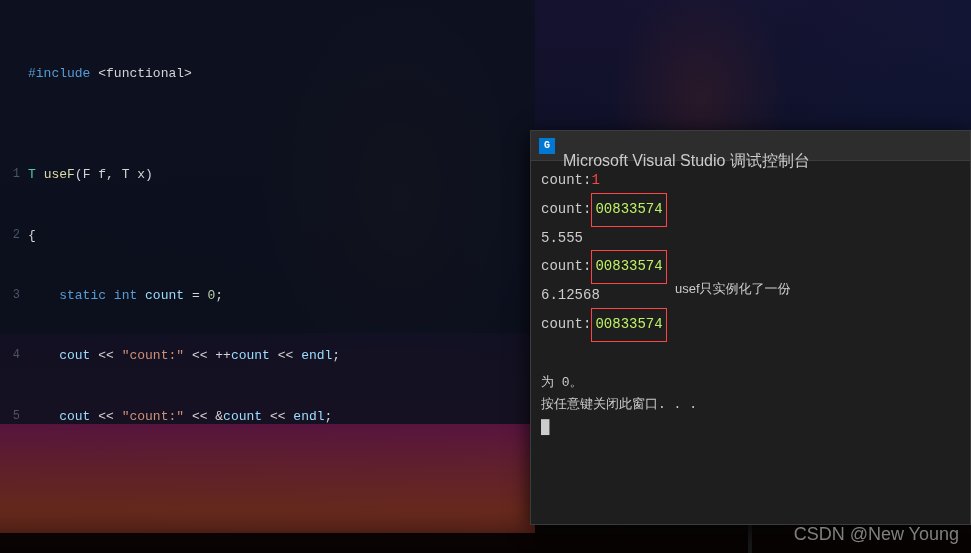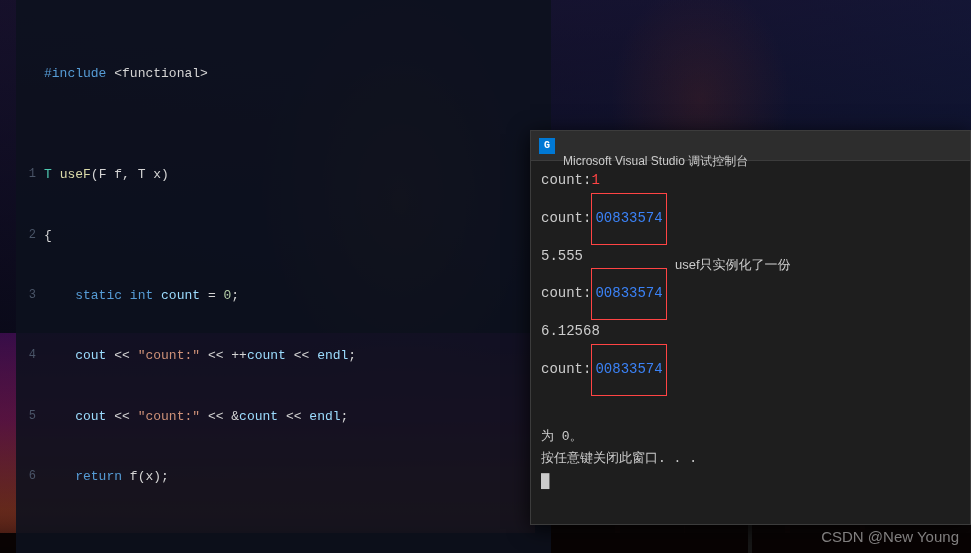--- a/index.html
+++ b/index.html
@@ -31,23 +31,23 @@
       background:
         radial-gradient(ellipse 200px 300px at 400px 200px, rgba(255,140,0,0.15) 0%, transparent 70%),
         radial-gradient(ellipse 150px 200px at 700px 100px, rgba(255,80,0,0.1) 0%, transparent 60%),
         linear-gradient(180deg, rgba(20,10,40,0.6) 0%, rgba(10,5,20,0.8) 50%, rgba(0,0,0,0.9) 100%);
     }
 
     
     .code-panel {
       position: absolute;
       top: 0;
-      left: 16px;
+      left: 0;
       width: 535px;
-      height: 553px;
+      height: 424px;
       background: rgba(13, 17, 30, 0.88);
       z-index: 10;
       overflow: hidden;
     }
 
     .code-content {
       padding: 4px 4px 4px 0;
       font-size: 13px;
       line-height: 1.55;
       color: #d4d4d4;
@@ -116,21 +116,21 @@
       display: flex;
       align-items: center;
       justify-content: center;
       font-size: 10px;
       color: white;
       font-weight: bold;
     }
 
     .console-title {
       color: #cccccc;
-      font-size: 12px;
+      font-size: 16px;
       font-family: 'Microsoft YaHei', sans-serif;
       margin-top: 32px;
     }
 
     .console-body {
       padding: 8px 10px;
       font-size: 14px;
       line-height: 1.7;
       color: #cccccc;
       font-family: 'Consolas', 'Courier New', monospace;
@@ -140,22 +140,22 @@
       color: #cccccc;
     }
 
     .count-value {
       color: #ff4444;
     }
 
     .count-box {
       display: inline-block;
       border: 1px solid #ff4444;
-      padding: 13px 3px;
-      color: #3b82f6;
+      padding: 4px 3px;
+      color: #bef264;
     }
 
     .console-normal {
       color: #cccccc;
     }
 
     .console-path {
       color: #cccccc;
       font-size: 13px;
     }
@@ -163,21 +163,21 @@
     .console-cursor {
       color: #cccccc;
     }
 
     
     .watermark {
       position: absolute;
       bottom: 8px;
       right: 12px;
       color: rgba(180, 180, 180, 0.7);
-      font-size: 15px;
+      font-size: 18px;
       z-index: 25;
       font-family: 'Microsoft YaHei', Arial, sans-serif;
     }
 
     
     .street-silhouette {
       position: absolute;
       bottom: 0;
       left: 0;
       width: 971px;
@@ -318,15 +318,15 @@
     </div>
 
     <div style="margin-top:6px;">&nbsp;</div>
 
     <div class="console-path">为 0。</div>
     <div class="console-path">按任意键关闭此窗口. . .</div>
     <div class="console-cursor">█</div>
   </div>
 </div>
 
-<div style="position:absolute; top:256px; left:675px; z-index:25; color:#cccccc; font-size:13px; font-family:'Microsoft YaHei',sans-serif;">usef只实例化了一份</div>
+<div style="position:absolute; top:280px; left:675px; z-index:25; color:#cccccc; font-size:13px; font-family:'Microsoft YaHei',sans-serif;">usef只实例化了一份</div>
 
 <div class="watermark">CSDN @New  Young</div>
 
 </body></html>

